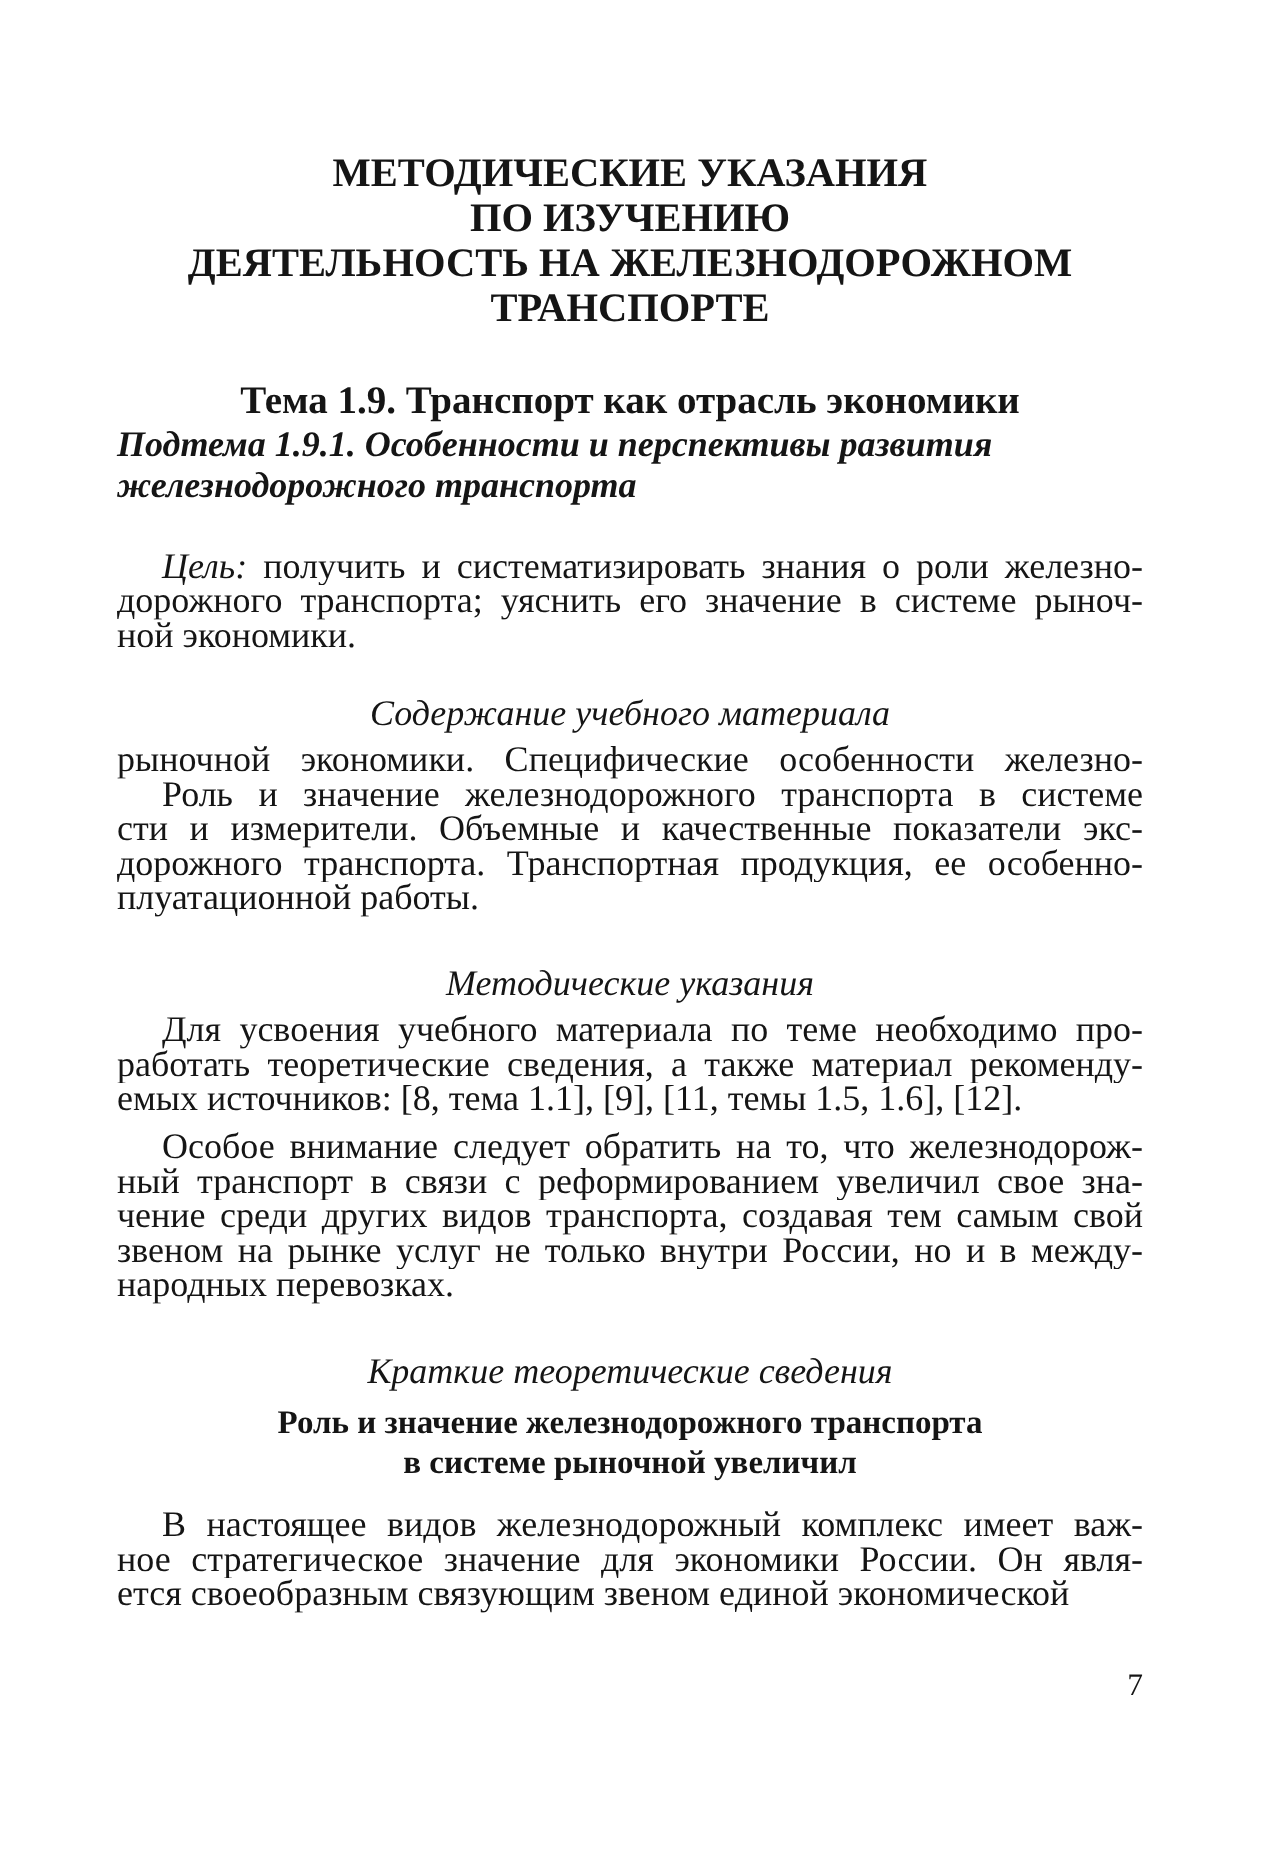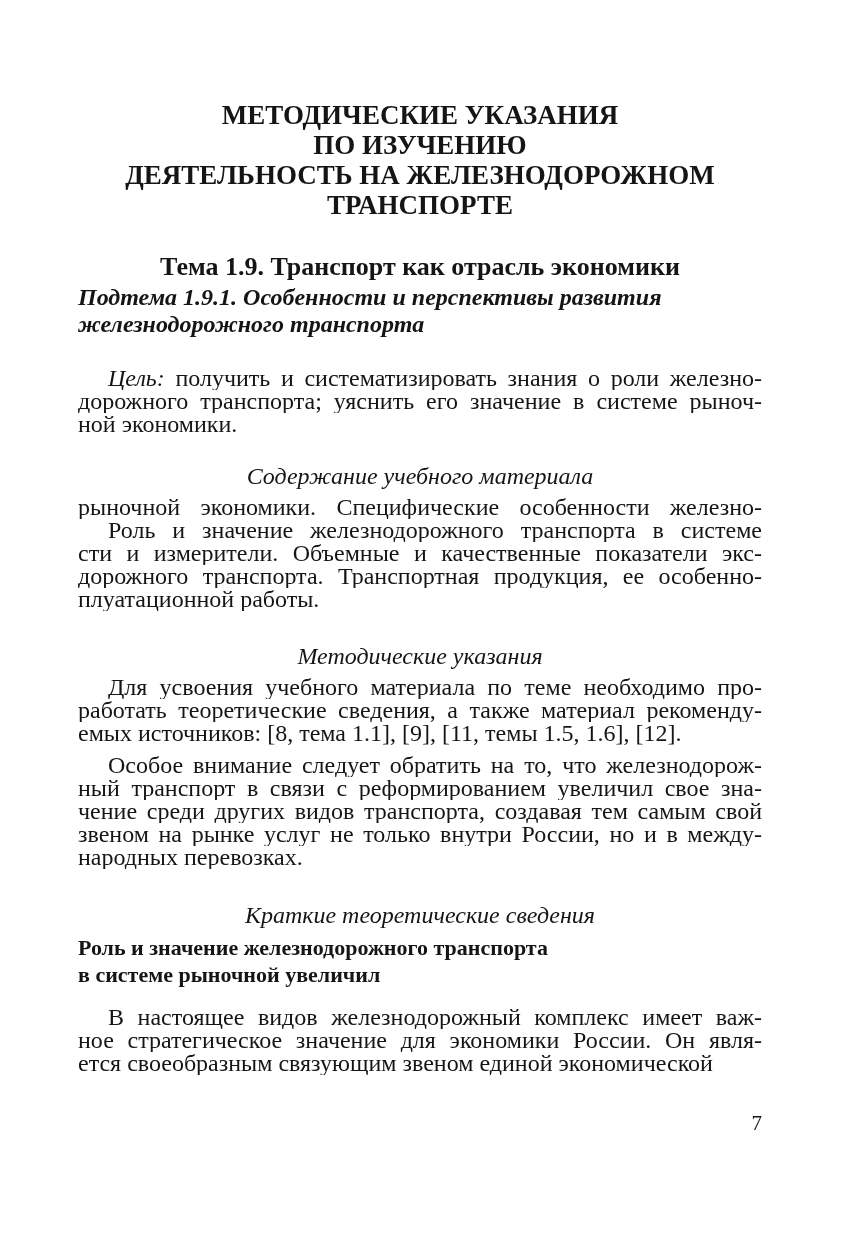--- a/index.html
+++ b/index.html
@@ -19,21 +19,21 @@
     top: 100px;
     width: 684px;
   }
   
   .doc-title { margin: 0; font-size: 27px; line-height: 30px; font-weight: bold; text-align: center; }
   .doc-title .tl { display: block; white-space: nowrap; }
   .topic-h   { margin: 32px 0 0; font-size: 26px; line-height: 30px; font-weight: bold; text-align: center; white-space: nowrap; }
   .subtopic  { margin: 2px 0 0; font-size: 24px; line-height: 27px; font-weight: bold; font-style: italic; }
   .subtopic .tl { display: block; white-space: nowrap; }
   .sec-h     { margin: 0; font-size: 24px; line-height: 30px; font-weight: normal; font-style: italic; text-align: center; white-space: nowrap; }
-  .bsub      { margin: 4px 0 4px; font-size: 22px; line-height: 27px; font-weight: bold; text-align: left; }
+  .bsub      { margin: 4px 0 4px; font-size: 22px; line-height: 27px; font-weight: bold; text-align: center; }
   .bsub .tl  { display: block; white-space: nowrap; }
   
   .para { margin: 0; }
   .jl {
     font-size: 24px;
     line-height: 23px;
     height: 23px;
     overflow: hidden;
     text-align: justify;
     text-align-last: justify;

